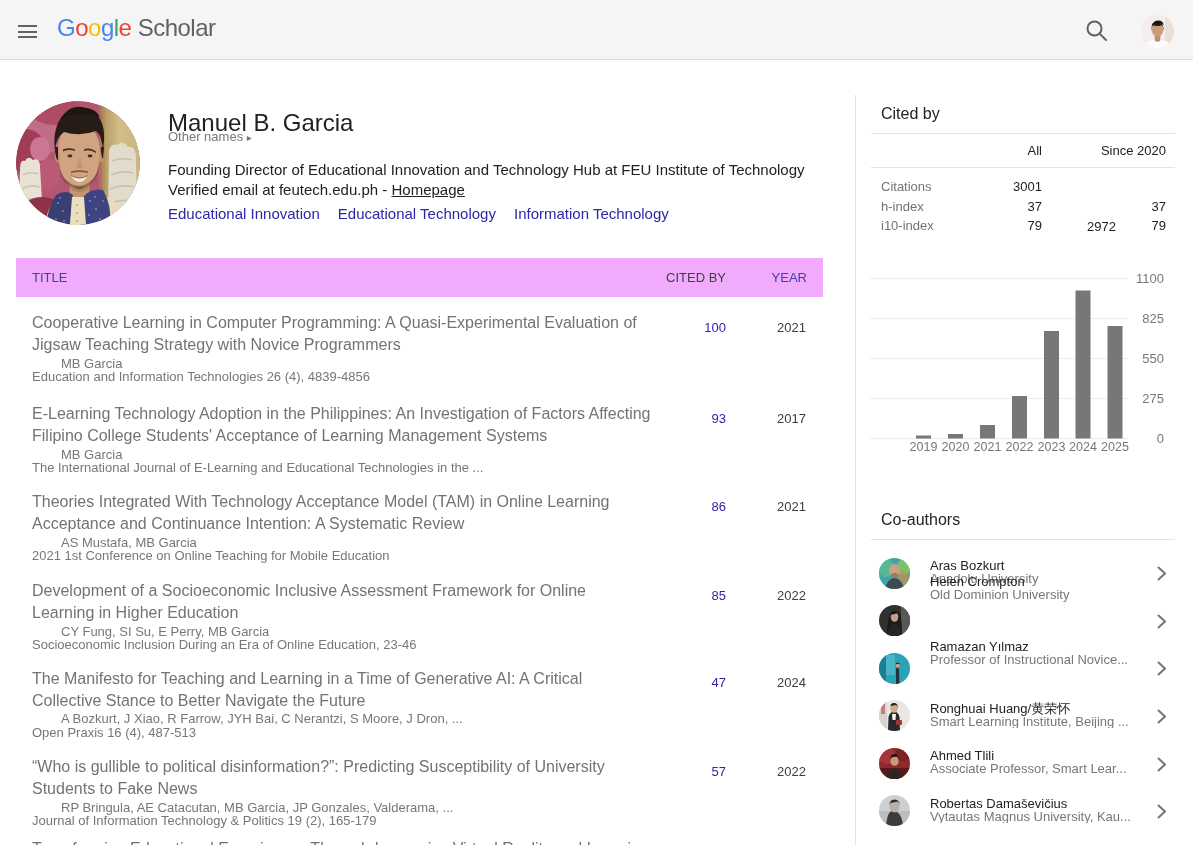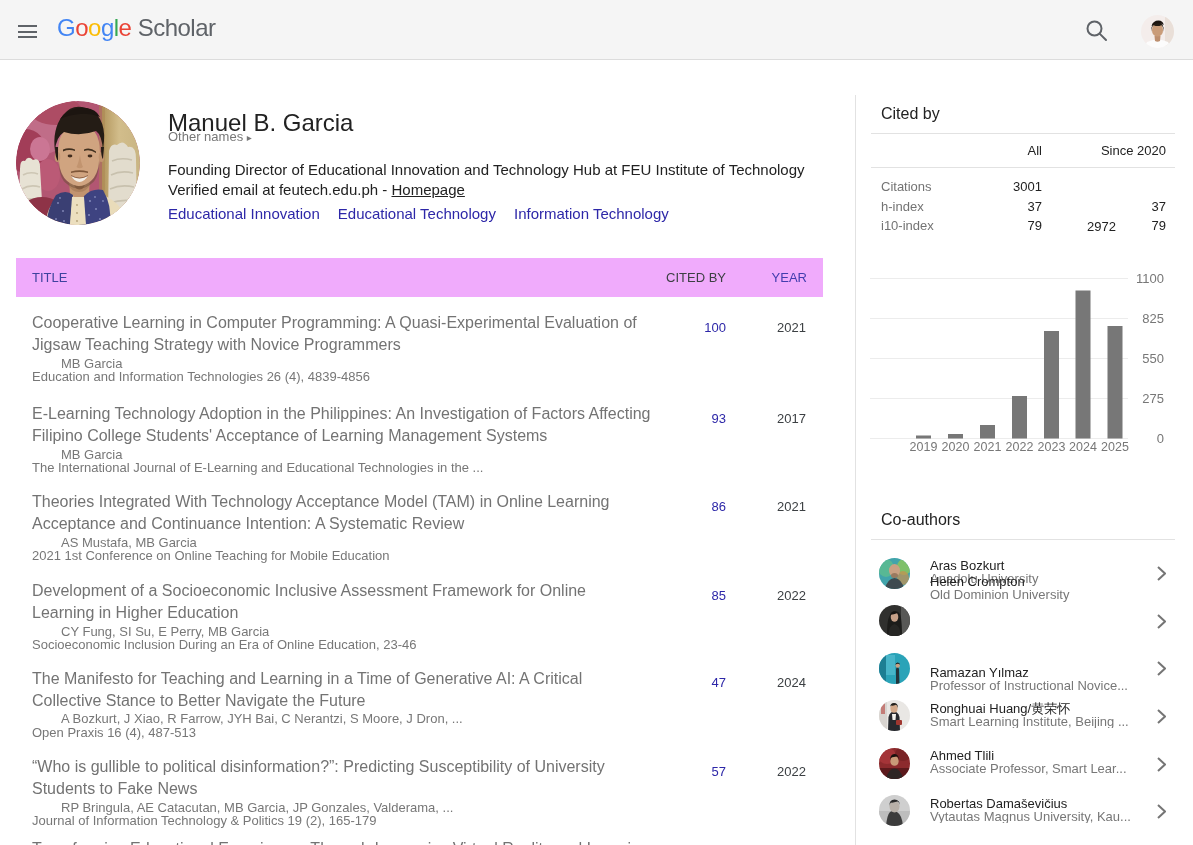--- a/index.html
+++ b/index.html
@@ -287,21 +287,21 @@
   </svg>
 
 <svg class="ca-av" style="top:652.5px" viewBox="0 0 31 31">
   <rect width="31" height="31" fill="#2aa3b8"></rect>
   <rect x="0" width="7" height="31" fill="#1d7e93"></rect>
   <rect x="7" y="2" width="9" height="20" fill="#5ec2d4" opacity=".6"></rect>
   <path d="M17 31 L17 16 Q18.5 12 20 16 L20.5 31Z" fill="#23343c"></path>
   <circle cx="18.7" cy="12.5" r="2.2" fill="#c9a183"></circle>
   <path d="M16.5 12 Q16.5 9.5 18.7 9.5 Q21 9.5 21 12 Q20 10.5 18.7 10.8 Q17.5 10.8 16.5 12Z" fill="#1a1a18"></path>
 </svg>
-<div class="ca-tx" style="top:666px"><span class="n">Ramazan Yılmaz</span><span class="a">Professor of Instructional Novice...</span></div>
+<div class="ca-tx" style="top:640px"><span class="n">Ramazan Yılmaz</span><span class="a">Professor of Instructional Novice...</span></div>
 <svg class="chev" style="top:660px" width="10" height="17" viewBox="0 0 10 17">
     <path d="M2 2 L9 8.5 L2 15" fill="none" stroke="#757575" stroke-width="2"></path>
   </svg>
 
 <svg class="ca-av" style="top:700px" viewBox="0 0 31 31">
   <rect width="31" height="31" fill="#e9e7e4"></rect>
   <rect x="0" width="8" height="31" fill="#d8d4d0"></rect>
   <rect x="2" y="0" width="4" height="14" fill="#b8433e" opacity=".6"></rect>
   <path d="M9 31 L9.5 17 Q11 11.5 15 11.5 Q19 11.5 20.5 17 L21 31Z" fill="#27292e"></path>
   <ellipse cx="15" cy="8.5" rx="3.6" ry="4.2" fill="#d3a98a"></ellipse>

